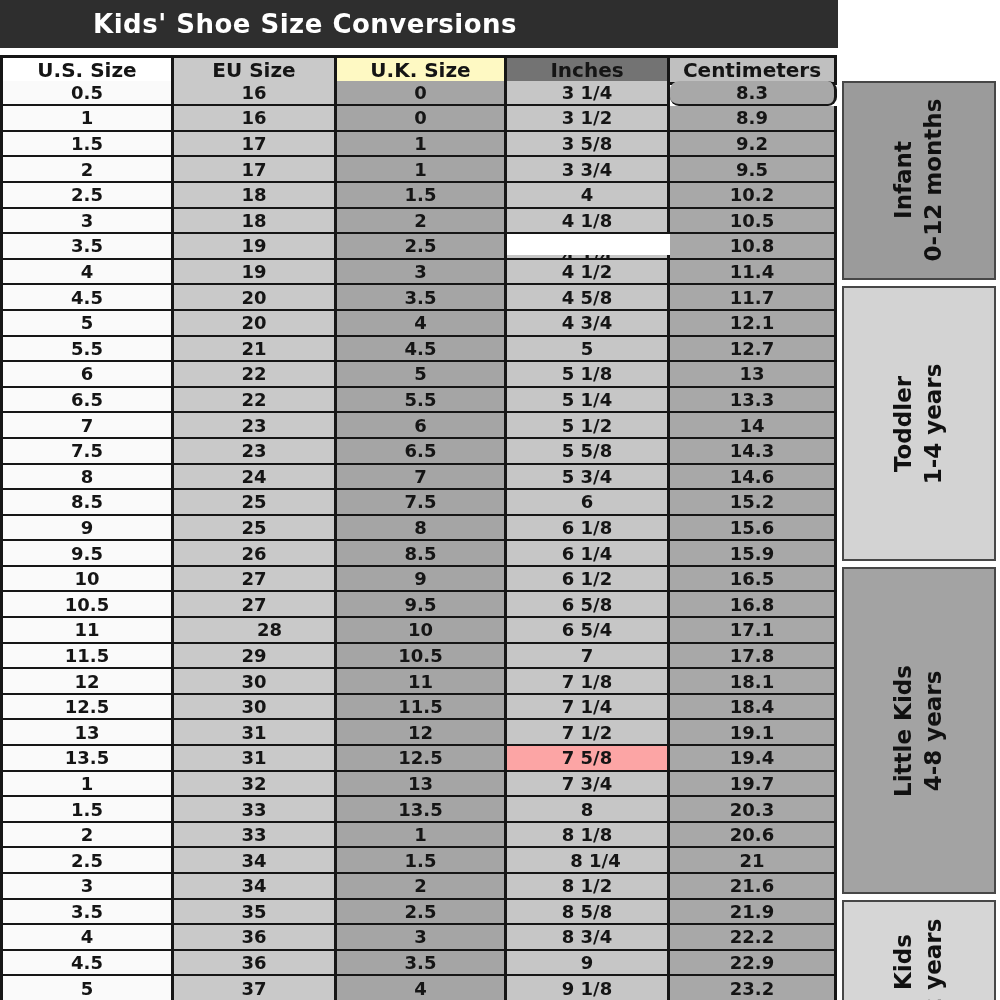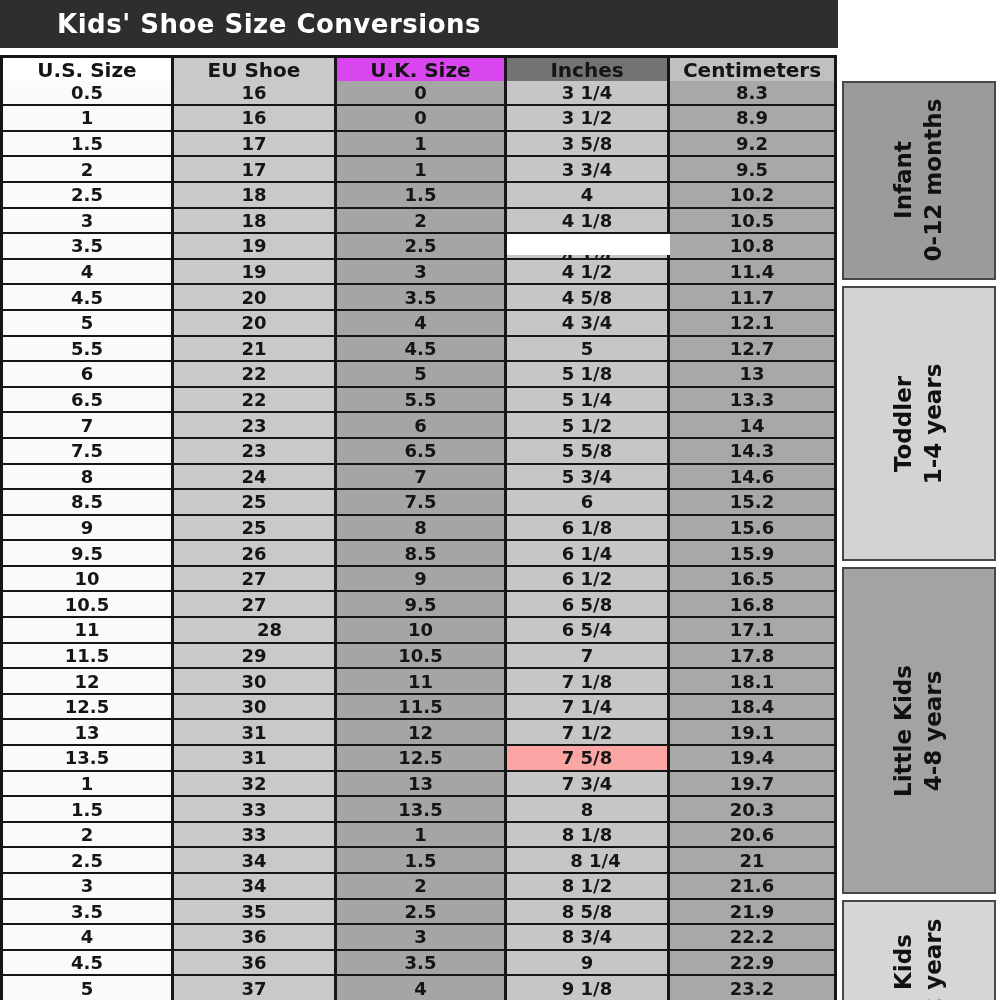--- a/index.html
+++ b/index.html
@@ -6,21 +6,21 @@
   #canvas{
     position:relative;width:1000px;height:1000px;overflow:hidden;
     background:#ffffff;font-family:"DejaVu Sans","Liberation Sans",sans-serif;
   }
   
   #title-bar{
     position:absolute;left:0;top:0;width:838px;height:48px;
     background:#2e2e2e;display:flex;align-items:center;
   }
   #title-bar span{
-    padding-left:57px;color:#ffffff;font-size:26px;font-weight:bold;
+    padding-left:93px;color:#ffffff;font-size:26px;font-weight:bold;
     letter-spacing:.5px;white-space:nowrap;
   }
   
   #table-grid{
     position:absolute;left:0;top:55px;width:837px;
     display:grid;grid-template-columns:174px 163px 170px 163px 167px;
     grid-auto-rows:25.6px;
   }
   .cell{
     box-sizing:border-box;display:flex;align-items:center;justify-content:center;
@@ -49,29 +49,29 @@
 <body>
 
 <div id="canvas">
 
   <div id="title-bar" style="background: rgb(46, 46, 46);">
     <span>Kids' Shoe Size Conversions</span>
   </div>
 
   <div id="table-grid">
       <div class="cell hdr c0" style="background: rgb(255, 255, 255);">U.S. Size</div>
-      <div class="cell hdr c1" style="background: rgb(201, 201, 201);">EU Shoe</div>
-      <div class="cell hdr c2" style="background: #d946ef;">U.K. Size</div>
+      <div class="cell hdr c1" style="background: rgb(201, 201, 201);">EU Size</div>
+      <div class="cell hdr c2" style="background: #fef9c3;">U.K. Size</div>
       <div class="cell hdr c3" style="background: #737373;">Inches</div>
       <div class="cell hdr c4" style="background: rgb(192, 192, 192);">Centimeters</div>
       <div class="cell c0" style="background: rgb(250, 250, 250);">0.5</div>
       <div class="cell c1" style="background: rgb(201, 201, 201);">16</div>
       <div class="cell c2" style="background: rgb(165, 165, 165);">0</div>
       <div class="cell c3" style="background: rgb(198, 198, 198);">3 1/4</div>
-      <div class="cell c4" style="background: rgb(168, 168, 168);">8.3</div>
+      <div class="cell c4" style="background: rgb(168, 168, 168); border-radius: 9px;">8.3</div>
       <div class="cell c0" style="background: rgb(250, 250, 250);">1</div>
       <div class="cell c1" style="background: rgb(201, 201, 201);">16</div>
       <div class="cell c2" style="background: rgb(165, 165, 165);">0</div>
       <div class="cell c3" style="background: rgb(198, 198, 198);">3 1/2</div>
       <div class="cell c4" style="background: rgb(168, 168, 168);">8.9</div>
       <div class="cell c0" style="background: rgb(250, 250, 250);">1.5</div>
       <div class="cell c1" style="background: rgb(201, 201, 201);">17</div>
       <div class="cell c2" style="background: rgb(165, 165, 165);">1</div>
       <div class="cell c3" style="background: rgb(198, 198, 198);">3 5/8</div>
       <div class="cell c4" style="background: rgb(168, 168, 168);">9.2</div>

